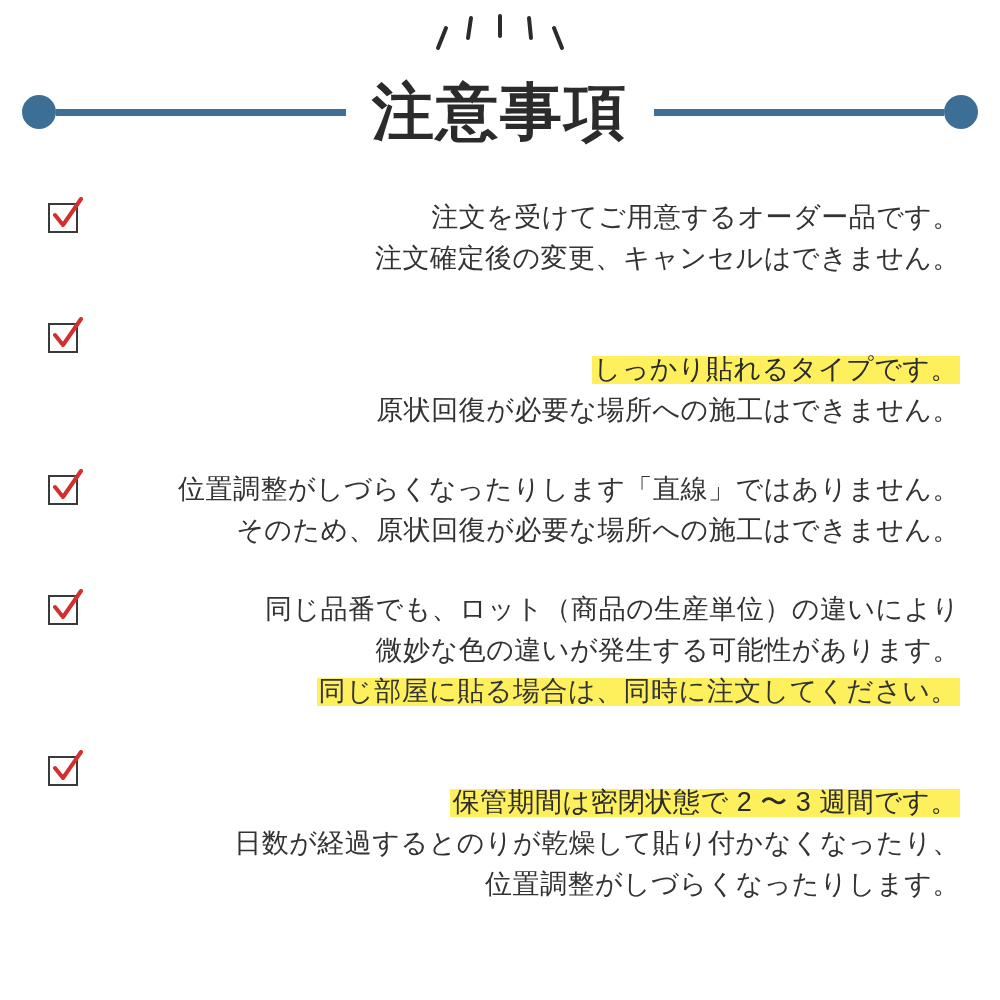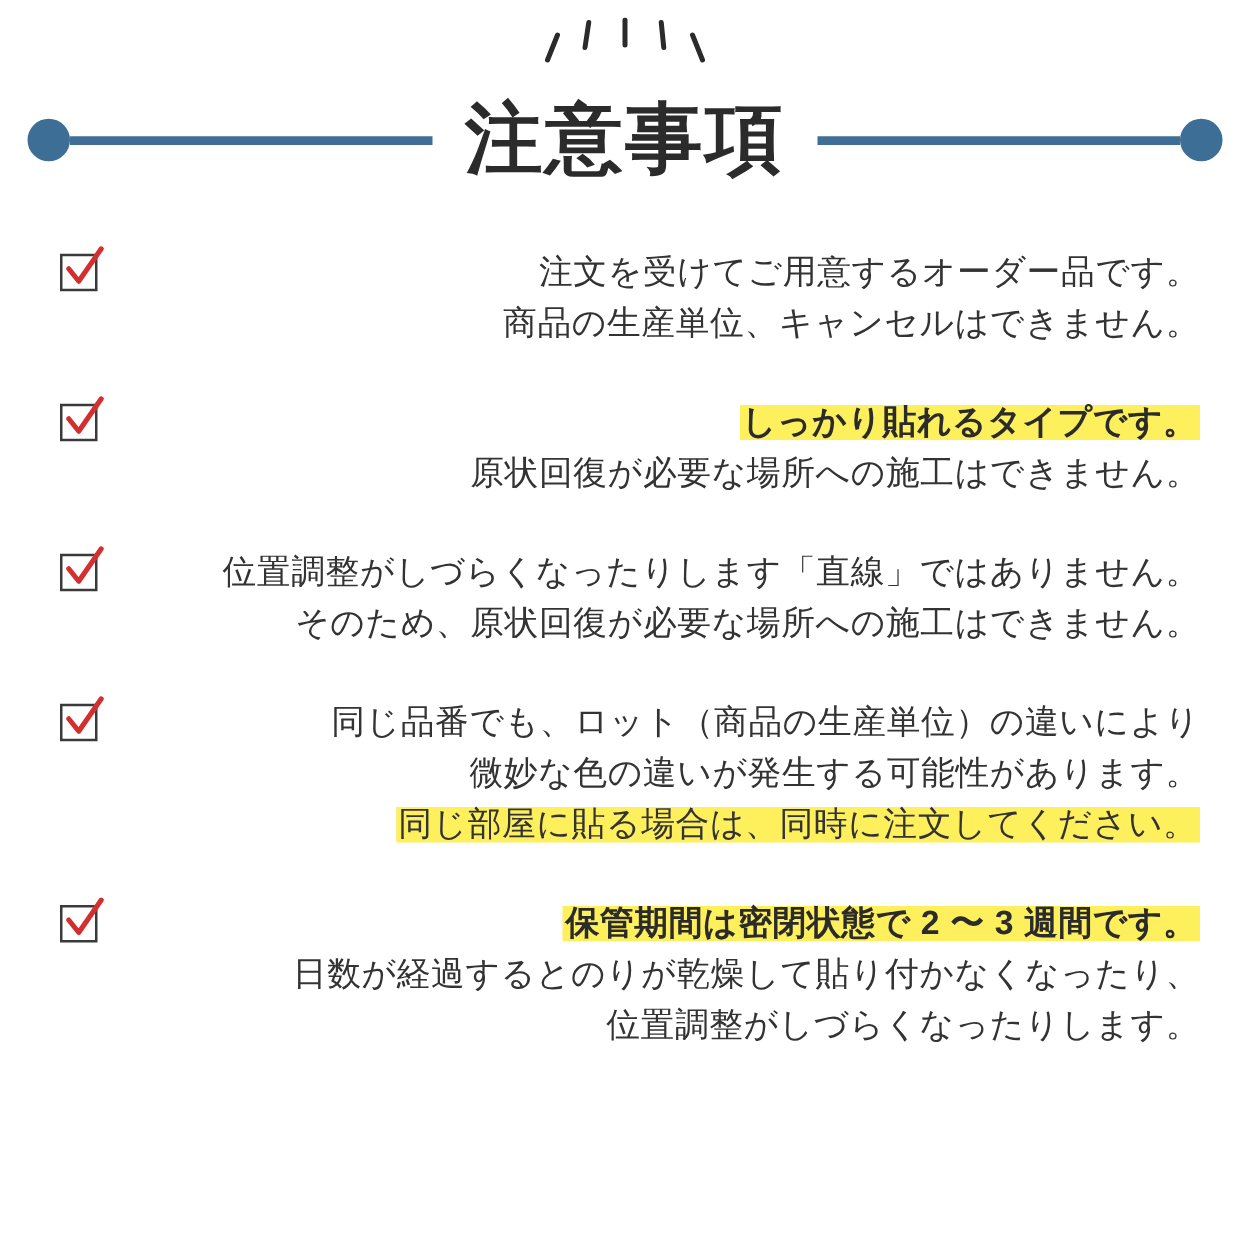--- a/index.html
+++ b/index.html
@@ -118,22 +118,23 @@
   .line {
     font-size: 27px;
     line-height: 1.52;
     color: #333333;
     letter-spacing: 0.5px;
     white-space: nowrap;
     text-align: right;
   }
 
   .line.bold {
-    font-weight: 700;
+    font-weight: 400;
     color: #2b2b2b;
+    margin-top: 32px;
   }
 
   .hl {
     background: linear-gradient(to bottom, rgba(255,240,90,0) 6%, #fdf05c 6%, #fdf05c 100%);
     padding: 0 2px;
   }
 </style>
 </head>
 <body>
 
@@ -167,21 +168,21 @@
 
     <div class="notice-item">
       <span class="check-box">
         <span class="box"></span>
         <svg class="tick" viewBox="0 0 34 36" aria-hidden="true">
           <polyline points="5,18 13,28 31,2" fill="none" stroke="#d32f2f" stroke-width="4" stroke-linecap="round" stroke-linejoin="round"></polyline>
         </svg>
       </span>
       <div class="lines">
         <div class="line"><span>注文を受けてご用意するオーダー品です。</span></div>
-        <div class="line"><span>商品の生産単位、キャンセルはできません。</span></div>
+        <div class="line"><span>注文確定後の変更、キャンセルはできません。</span></div>
       </div>
     </div>
 
     <div class="notice-item">
       <span class="check-box">
         <span class="box"></span>
         <svg class="tick" viewBox="0 0 34 36" aria-hidden="true">
           <polyline points="5,18 13,28 31,2" fill="none" stroke="#d32f2f" stroke-width="4" stroke-linecap="round" stroke-linejoin="round"></polyline>
         </svg>
       </span>

